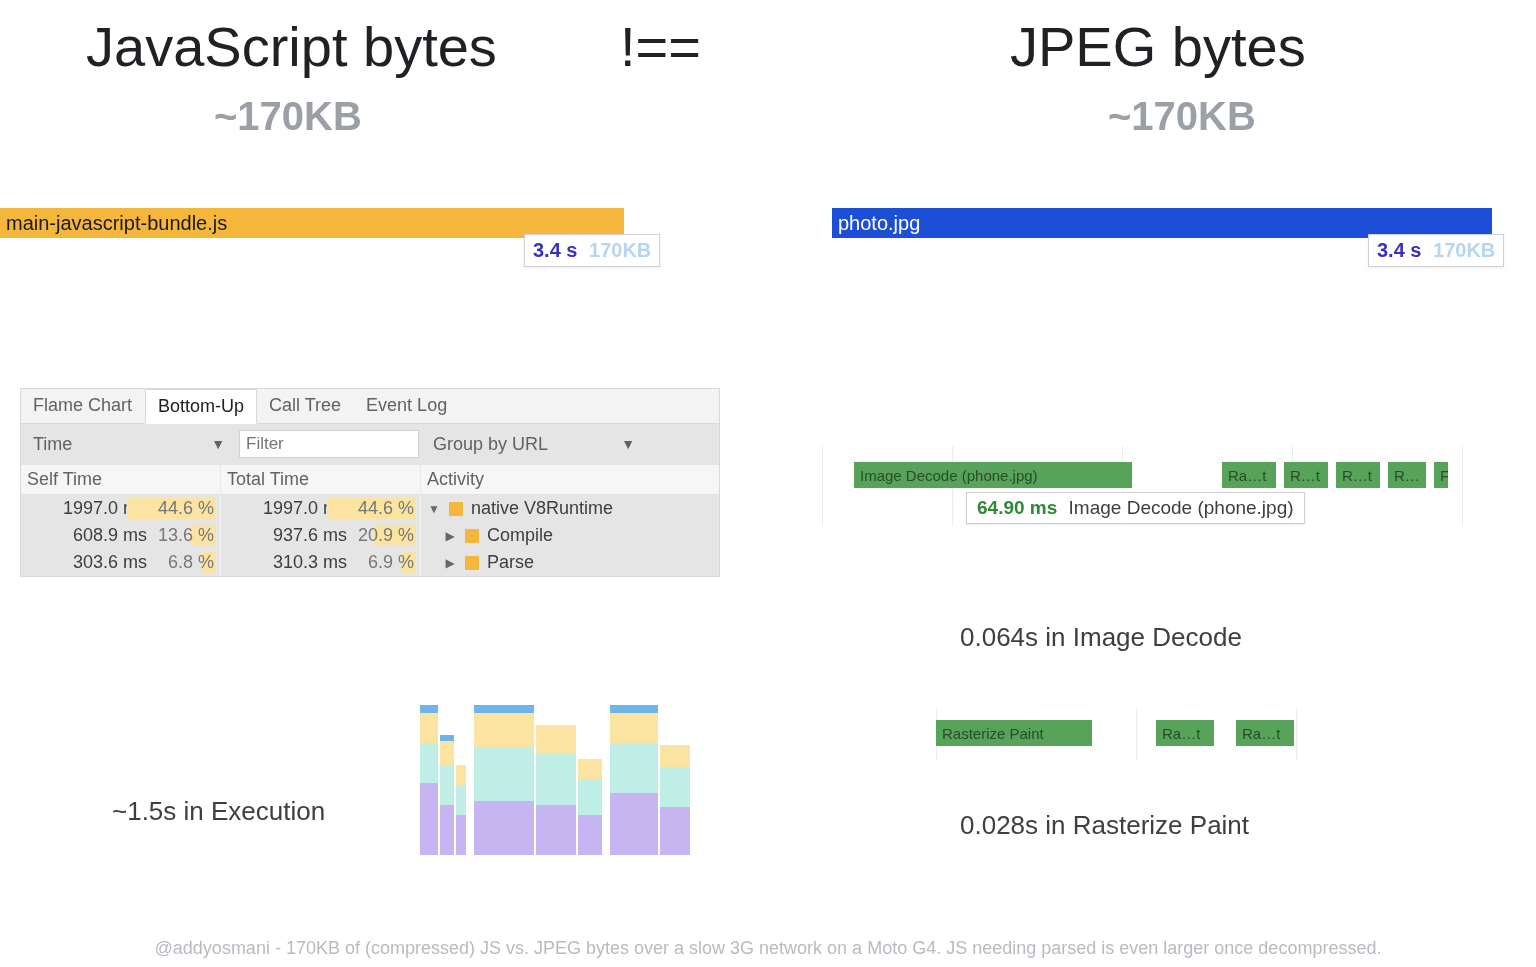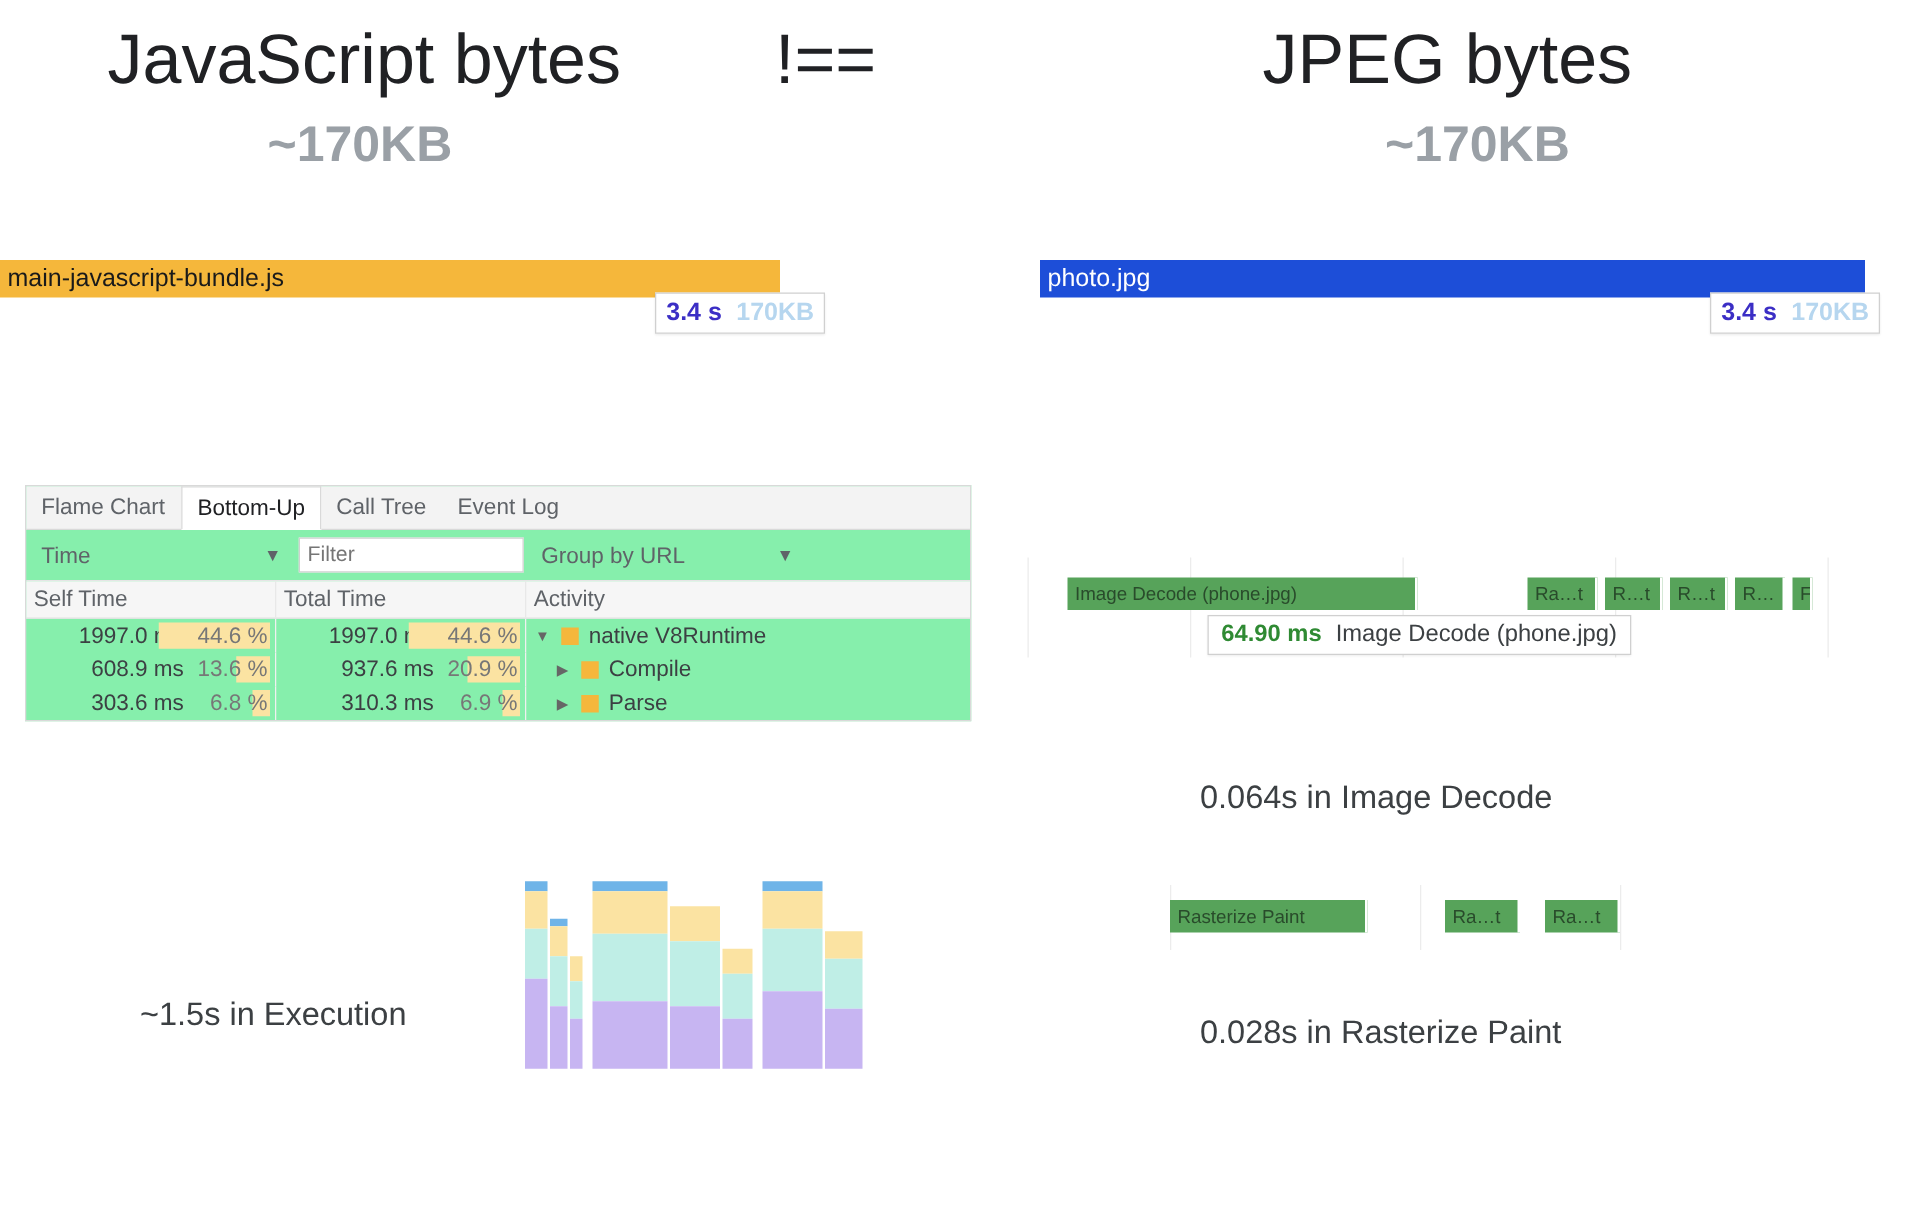--- a/index.html
+++ b/index.html
@@ -30,21 +30,21 @@
   .bar-label.light { color:#fff; }
   .net-tip {
     position:absolute; background:#fff; border:1px solid #d0d0d0; padding:4px 8px;
     font-size:20px; font-weight:700; white-space:nowrap;
     box-shadow: 0 1px 2px rgba(0,0,0,.08);
   }
   .net-tip .tt-time { color:#3b2ec5; }
   .net-tip .tt-size { color:#b6d6ef; font-weight:700; margin-left:6px; }
 
   
-  .profiler { position:absolute; left:20px; top:388px; width:757px; border:1px solid #d9d9d9; background:#86efac; }
+  .profiler { position:absolute; left:20px; top:388px; width:700px; border:1px solid #d9d9d9; background:#e5e5e5; }
   .prof-tabs { display:flex; background:#f3f3f3; border-bottom:1px solid #d9d9d9; }
   .prof-tab { padding:6px 12px; font-size:18px; color:#5f6368; cursor:pointer; border-right:1px solid transparent; }
   .prof-tab.active { background:#fff; color:#202124; border:1px solid #d9d9d9; border-bottom:1px solid #fff; margin-bottom:-1px; }
   .prof-ctrls { display:flex; align-items:center; gap:10px; padding:6px 8px; border-bottom:1px solid #e5e5e5; font-size:18px; color:#5f6368; }
   .prof-select { display:flex; align-items:center; gap:56px; width:200px; justify-content:space-between; padding:0 4px; }
   .caret { font-size:14px; color:#5f6368; }
   .prof-filter { flex:0 0 180px; }
   .prof-filter input { width:100%; font-size:17px; padding:3px 6px; border:1px solid #d0d0d0; }
   .prof-group  { display:flex; align-items:center; gap:36px; justify-content:space-between; width:210px; padding:0 4px; }
 
@@ -244,14 +244,15 @@
 
   <div class="rast-wrap" style="left:936px; top:714px; width:470px; height:40px;">
     <div class="tl-rail" style="left:0; top:-6px; bottom:-6px;"></div>
     <div class="tl-rail" style="left:200px; top:-6px; bottom:-6px;"></div>
     <div class="tl-rail" style="left:360px; top:-6px; bottom:-6px;"></div>
     <div class="seg" style="left:0; top:6px; width:158px;">Rasterize Paint</div>
     <div class="seg" style="left:220px; top:6px; width:60px;">Ra…t</div>
     <div class="seg" style="left:300px; top:6px; width:60px;">Ra…t</div>
   </div>
 
+  <div class="footer">@addyosmani - 170KB of (compressed) JS vs. JPEG bytes over a slow 3G network on a Moto G4. JS needing parsed is even larger once decompressed.</div>
 
 </div>
 
 </body></html>

